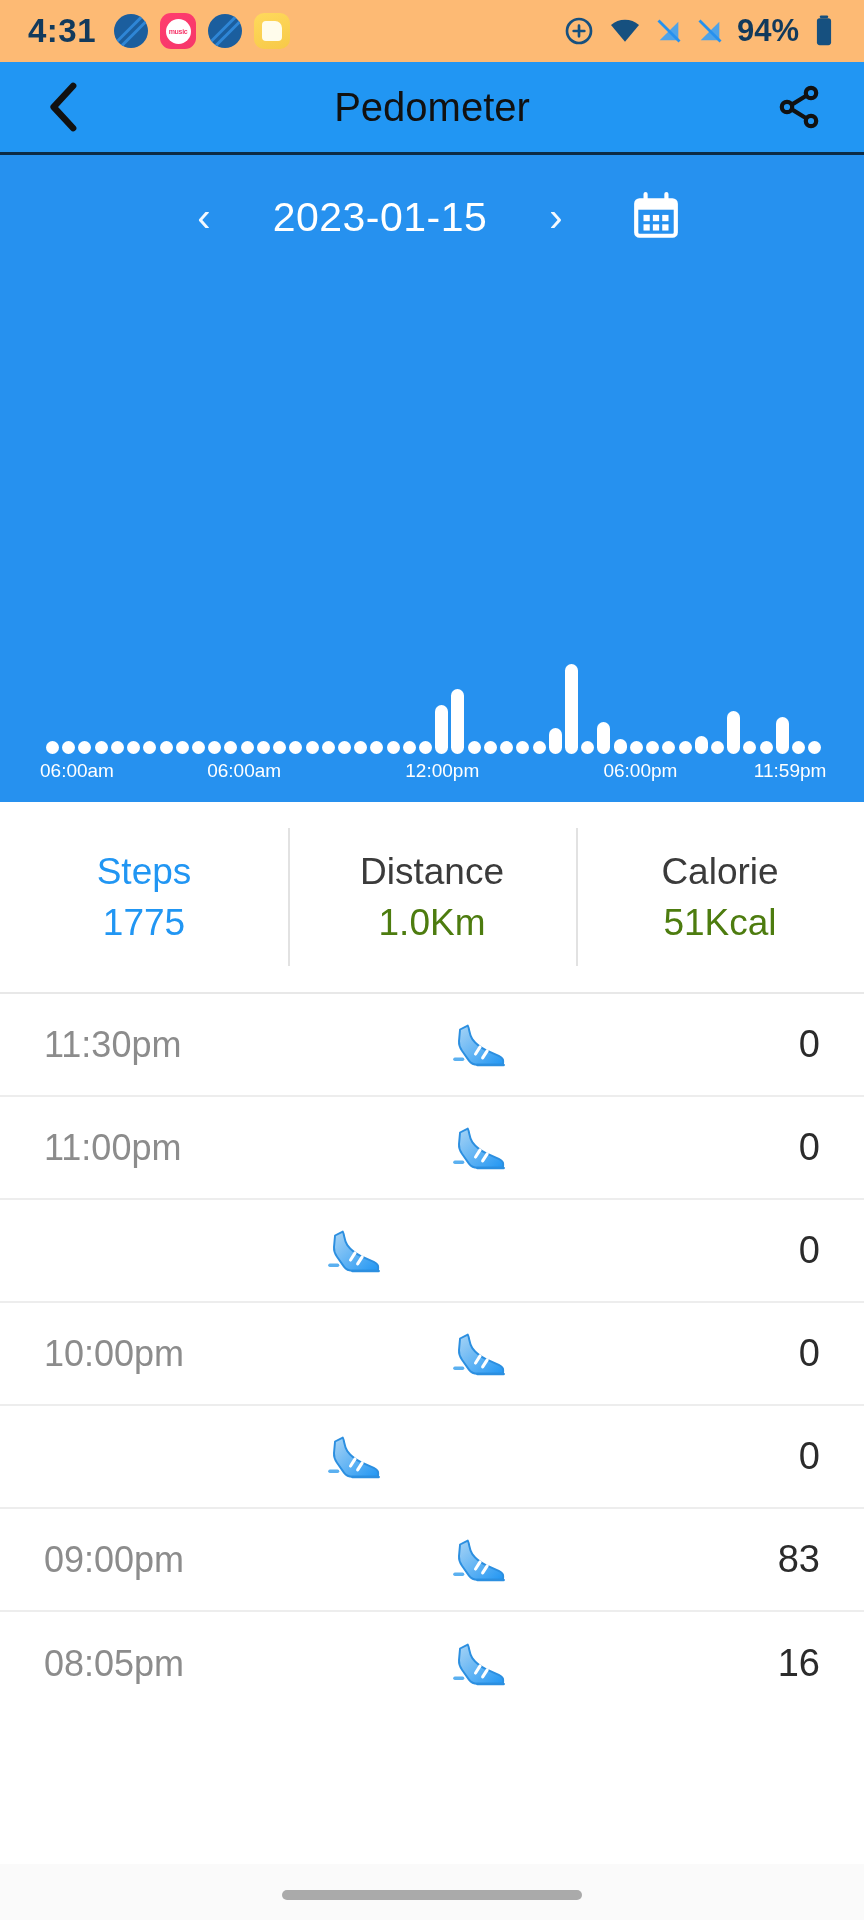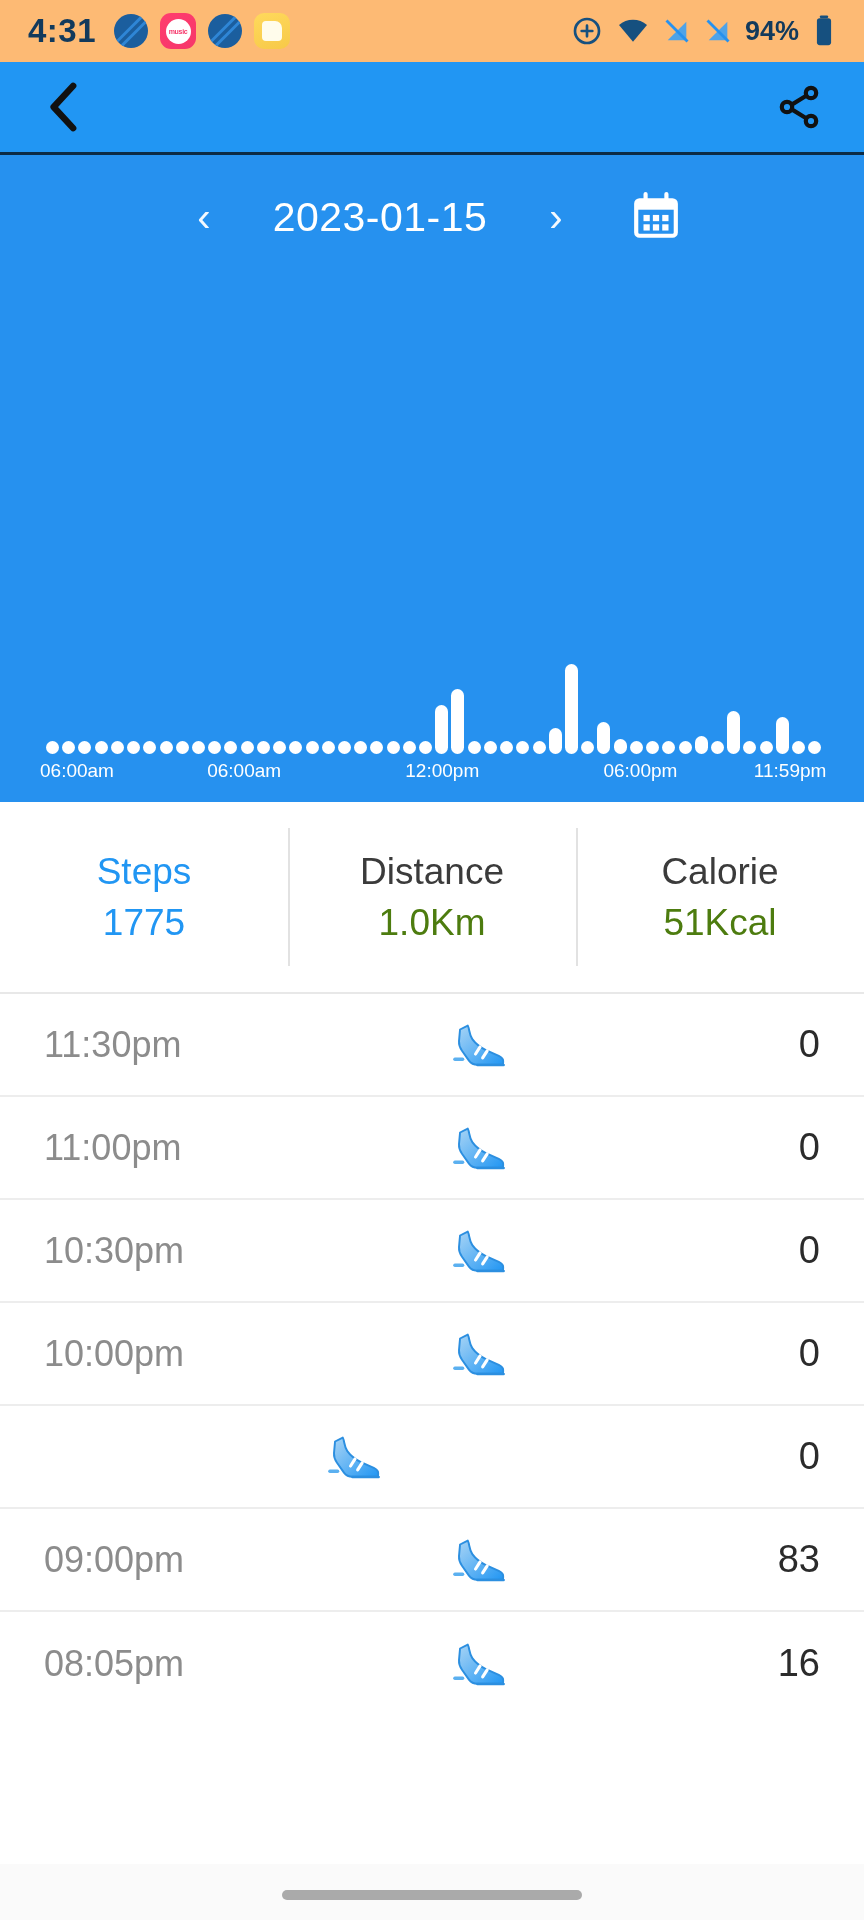--- a/index.html
+++ b/index.html
@@ -53,21 +53,21 @@
     display:flex; align-items:center; justify-content:center;
   }
   .icon-folder .inner {
     width:20px; height:20px; border-radius:4px 7px 4px 4px;
     background:#fffceb;
   }
 
   .ic-dark { fill:#16507f; }
   .ic-dim  { fill:#4fa3e8; }
 
-  .sb-batt-text { color:#123a5c; font-size:27px; font-weight:600; }
+  .sb-batt-text { color:#123a5c; font-size:31px; font-weight:600; }
 
   
   .appbar {
     height:93px; background:#2196F3;
     display:flex; align-items:center; padding:0 34px;
     border-bottom:3px solid #0c2b45;
     position:relative;
   }
   .back-btn { width:62px; height:62px; display:flex; align-items:center; justify-content:center; }
   .appbar-title {
@@ -198,20 +198,21 @@
       </svg>
     </div>
   </div>
 
   <div class="appbar">
     <div class="back-btn">
       <svg width="40" height="52" viewBox="0 0 24 32">
         <path d="M17 3 5 16l12 13" fill="none" stroke="#111" stroke-width="4" stroke-linecap="round" stroke-linejoin="round"></path>
       </svg>
     </div>
+    <div class="appbar-title">Pedometer</div>
     <div class="share-btn">
       <svg width="48" height="48" viewBox="0 0 24 24">
         <circle cx="18" cy="5" r="2.6" fill="none" stroke="#111" stroke-width="2.1"></circle>
         <circle cx="6" cy="12" r="2.6" fill="none" stroke="#111" stroke-width="2.1"></circle>
         <circle cx="18" cy="19" r="2.6" fill="none" stroke="#111" stroke-width="2.1"></circle>
         <path d="M8.4 10.8 15.6 6.4M8.4 13.2 15.6 17.6" stroke="#111" stroke-width="2.1" stroke-linecap="round"></path>
       </svg>
     </div>
   </div>
 
@@ -344,21 +345,20 @@
      </defs>
      <path d="M13 5c1.5 3 1 7 3.5 10.5S23 22 27 24l10 4.5c2.5 1.2 3.6 2.7 3.4 4.6l-.2 2.2H20.5c-3 0-5-1-6.6-3.2L8.5 24.5C6.8 22 6 19.6 6.2 17L7 8z" fill="url(#shg)" stroke="#2c8fe0" stroke-width="1.5" stroke-linejoin="round"></path>
      <path d="M22.5 21.5 19 27M28 24.5 24.5 30" stroke="#ffffff" stroke-width="2.4" stroke-linecap="round"></path>
      <path d="M20.5 35.5h20.2" stroke="#2c8fe0" stroke-width="2" stroke-linecap="round"></path>
      <path d="M3 31h6" stroke="#5bb0f0" stroke-width="2.6" stroke-linecap="round"></path>
    </svg>
         </div>
         <div class="row-value">0</div>
       </div>
       <div class="row">
-        <div class="row-time">10:30pm</div>
         <div class="row-icon">
    <svg width="62" height="54" viewBox="0 0 48 40">
      <defs>
        <linearGradient id="shg" x1="0" y1="0" x2="1" y2="1">
          <stop offset="0" stop-color="#a8d4f5"></stop>
          <stop offset="1" stop-color="#2196F3"></stop>
        </linearGradient>
      </defs>
      <path d="M13 5c1.5 3 1 7 3.5 10.5S23 22 27 24l10 4.5c2.5 1.2 3.6 2.7 3.4 4.6l-.2 2.2H20.5c-3 0-5-1-6.6-3.2L8.5 24.5C6.8 22 6 19.6 6.2 17L7 8z" fill="url(#shg)" stroke="#2c8fe0" stroke-width="1.5" stroke-linejoin="round"></path>
      <path d="M22.5 21.5 19 27M28 24.5 24.5 30" stroke="#ffffff" stroke-width="2.4" stroke-linecap="round"></path>

